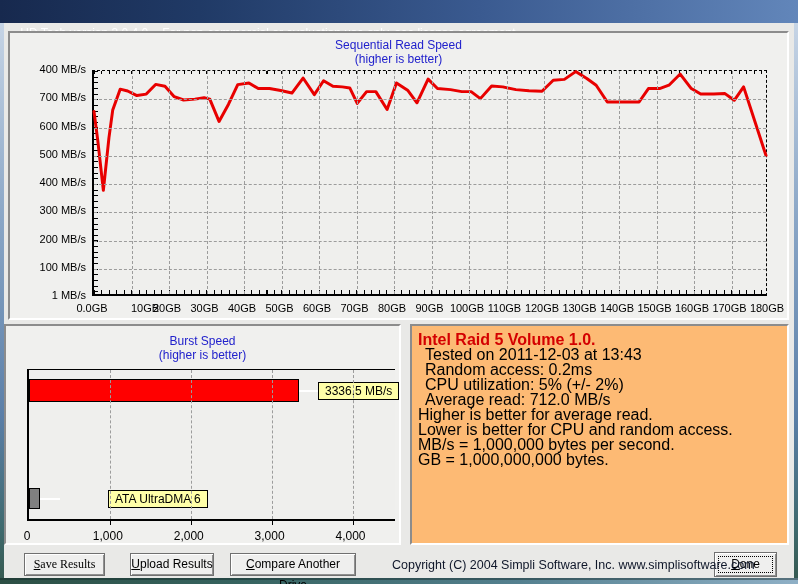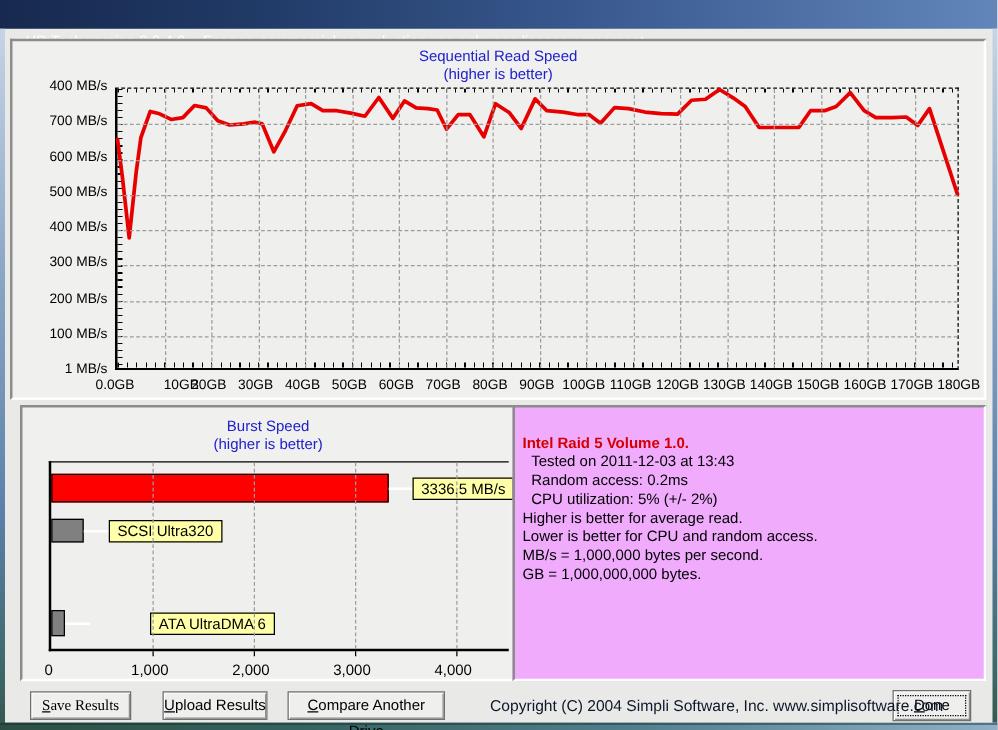--- a/index.html
+++ b/index.html
@@ -24,21 +24,21 @@
     position:absolute; left:0; bottom:0; width:798px; height:6px;
     background:linear-gradient(90deg,#2c4f44 0%,#36635f 30%,#54808f 65%,#8fb0c6 100%);
     box-shadow: inset 0 2px 0 rgba(20,40,40,.45);
   }
 
   .panel {
     position:absolute; background:#f0f0ee;
     border:2px solid; border-color:#8c8c8c #ffffff #ffffff #8c8c8c;
   }
   .seq-panel   { left:8px;  top:31px;  width:781px; height:289px; }
-  .burst-panel { left:16px;  top:324px; width:397px; height:221px; }
+  .burst-panel { left:4px;  top:324px; width:397px; height:221px; }
 
   .chart-title, .chart-subtitle {
     position:absolute; left:0; right:0; text-align:center;
     color:#2121cc; font-size:12px;
   }
   .chart-title { top:5px; }
   .chart-subtitle { top:19px; }
   .burst-panel .chart-title { top:8px; }
   .burst-panel .chart-subtitle { top:22px; }
 
@@ -82,22 +82,22 @@
   .bar-label {
     position:absolute; height:18px; line-height:16px; font-size:12px; color:#000;
     background:#ffffa8; border:1px solid #000; padding:0 6px; white-space:nowrap;
   }
   .burst-xlab { position:absolute; width:60px; text-align:center; font-size:12px; transform:translateX(-50%); }
   .burst-tick { position:absolute; width:1px; height:4px; background:#000; }
 
   
   .info-panel {
     position:absolute; left:410px; top:324px; width:379px; height:221px;
-    background:#f0abfc; border:2px solid; border-color:#8c8c8c #ffffff #ffffff #8c8c8c;
-    padding:21px 6px; font-size:12px; color:#000; line-height:15px;
+    background:#fdba74; border:2px solid; border-color:#8c8c8c #ffffff #ffffff #8c8c8c;
+    padding:6px 6px; font-size:16px; color:#000; line-height:15px;
   }
   .info-heading { color:#d40000; font-weight:bold; }
   .info-detail { padding-left:7px; }
   .info-note:first-of-type { margin-top:15px; }
 
   
   .btn {
     position:absolute; height:23px; background:#efefee;
     border:1px solid #707070;
     box-shadow: inset 1px 1px 0 #ffffff, inset -1px -1px 0 #909090;
@@ -195,25 +195,20 @@
 
   <div class="panel burst-panel">
     <div class="chart-title">Burst Speed</div>
     <div class="chart-subtitle">(higher is better)</div>
     <div id="burst-plot">
       <div class="bar-row" id="bar-row-0" style="top: 9px; height: 23px;">
         <div class="bar" style="width: 269.853px; background: rgb(255, 0, 0);"></div>
         <div class="connector" style="left: 269.853px; width: 19.1468px; top: 10.5px;"></div>
         <div class="bar-label" style="left: 289px; top: 2.5px;">3336.5 MB/s</div>
       </div>
-      <div class="bar-row" id="bar-row-1" style="top: 45px; height: 19px;">
-        <div class="bar" style="width: 25.8813px; background: rgb(128, 128, 128);"></div>
-        <div class="connector" style="left: 25.8813px; width: 20.1187px; top: 8.5px;"></div>
-        <div class="bar-label" style="left: 46px; top: 0.5px;">SCSI Ultra320</div>
-      </div>
       <div class="bar-row" id="bar-row-3" style="top: 118px; height: 21px;">
         <div class="bar" style="width: 10.7569px; background: rgb(128, 128, 128);"></div>
         <div class="connector" style="left: 10.7569px; width: 20.2431px; top: 9.5px;"></div>
         <div class="bar-label" style="left: 31px; top: 1.5px; margin-left: 48px;">ATA UltraDMA 6</div>
       </div>
     <div class="vgrid" style="left: 80.8791px;"></div>
         <div class="burst-tick" style="left: 80.8791px; bottom: -6px;"></div>
         <div class="vgrid" style="left: 161.758px;"></div>
         <div class="burst-tick" style="left: 161.758px; bottom: -6px;"></div>
         <div class="vgrid" style="left: 242.637px;"></div>
@@ -227,20 +222,21 @@
       <div class="burst-xlab" style="left: 182.758px; top: 203px;">2,000</div>
       <div class="burst-xlab" style="left: 263.637px; top: 203px;">3,000</div>
       <div class="burst-xlab" style="left: 344.516px; top: 203px;">4,000</div>
     </div>
 
   <div class="info-panel">
     <div class="info-heading">Intel Raid 5 Volume 1.0.</div>
     <div class="info-detail">Tested on 2011-12-03 at 13:43</div>
     <div class="info-detail">Random access: 0.2ms</div>
     <div class="info-detail">CPU utilization: 5% (+/- 2%)</div>
+    <div class="info-detail">Average read: 712.0 MB/s</div>
     <div class="info-note">Higher is better for average read.</div>
     <div class="info-note">Lower is better for CPU and random access.</div>
     <div class="info-note">MB/s = 1,000,000 bytes per second.</div>
     <div class="info-note">GB = 1,000,000,000 bytes.</div>
   </div>
 
   <div class="btn btn-save"><u>S</u>ave Results</div>
   <div class="btn btn-upload"><u>U</u>pload Results</div>
   <div class="btn btn-compare"><u>C</u>ompare Another Drive</div>
   <div class="btn btn-done">

